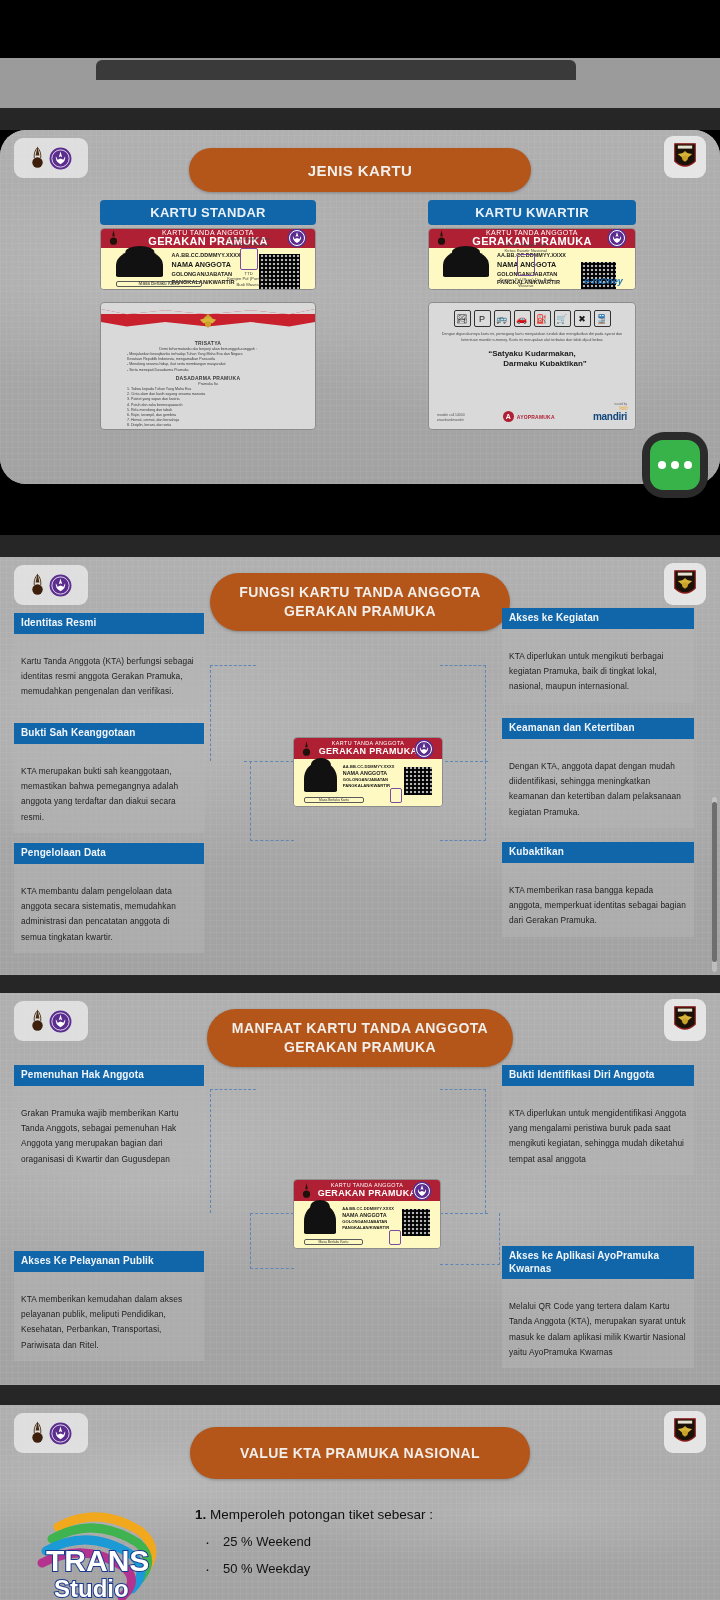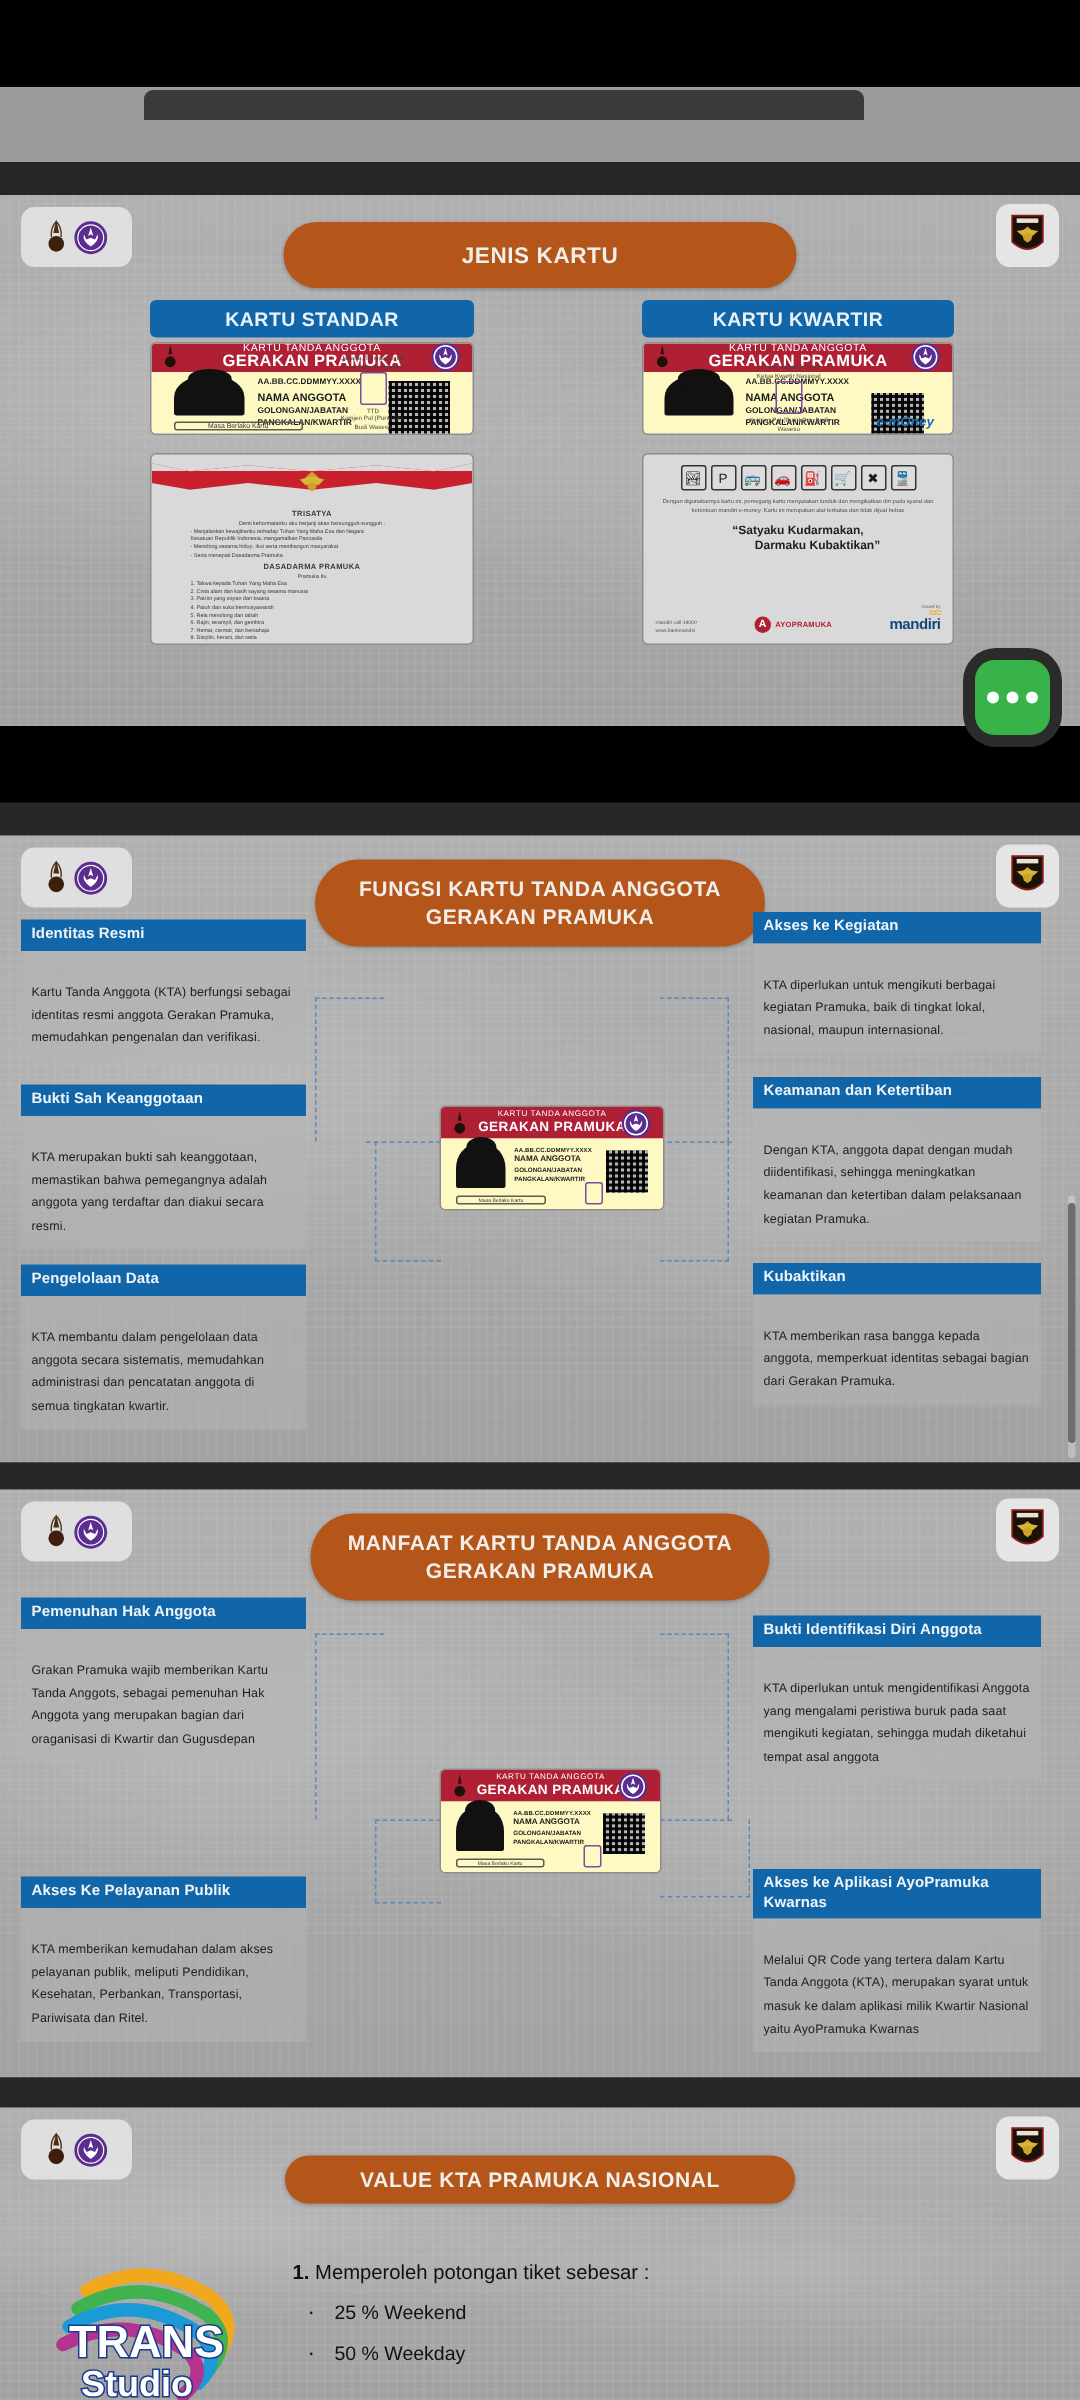--- a/index.html
+++ b/index.html
@@ -57,21 +57,21 @@
     border-radius: 999px;
     color: #f2eeea;
     text-align: center;
     font-weight: 700;
     letter-spacing: .4px;
     display: flex; align-items: center; justify-content: center;
     box-shadow: 0 1px 3px rgba(0,0,0,.25);
   }
 
   
-  #slide1 { height: 354px; }
+  #slide1 { height: 354px; border-radius: 26px; }
   #slide1 .pill { top: 18px; width: 342px; height: 44px; font-size: 15px; }
 
   .col-head {
     position: absolute;
     background: #1166aa;
     color: #eaf2f8;
     font-size: 13px; font-weight: 700;
     letter-spacing: .3px;
     border-radius: 4px;
     height: 25px;
@@ -208,21 +208,21 @@
   .scroll-track {
     position: absolute; right: 3px; width: 5px;
     background: rgba(255,255,255,.28); border-radius: 3px;
   }
   .scroll-thumb {
     position: absolute; right: 3px; width: 5px;
     background: #6e6e6e; border-radius: 3px;
   }
 
   
-  #slide4 .pill { top: 32px; width: 340px; height: 32px; font-size: 14px; }
+  #slide4 .pill { top: 22px; width: 340px; height: 52px; font-size: 14px; }
   .value-list { position: absolute; left: 195px; top: 100px; color: #111; }
   .value-list .v1 { font-size: 13.5px; line-height: 1.5; }
   .value-list .v1 b { font-weight: 700; }
   .value-list ul { list-style: none; margin-top: 4px; }
   .value-list li { font-size: 13px; line-height: 2.05; padding-left: 28px; position: relative; }
   .value-list li::before { content: "\00B7"; position: absolute; left: 10px; top: -2px; font-size: 15px; }
 
   .trans-logo { position: absolute; left: 28px; top: 92px; width: 140px; height: 110px; }
 
   
@@ -624,21 +624,21 @@
 
     <div class="infobox" style="left:14px;top:72px;width:190px;">
       <div class="ib-head">Pemenuhan Hak Anggota</div>
       <div class="ib-body">Grakan Pramuka wajib memberikan Kartu Tanda Anggots, sebagai pemenuhan Hak Anggota yang merupakan bagian dari oraganisasi di Kwartir dan Gugusdepan</div>
     </div>
     <div class="infobox" style="left:14px;top:258px;width:190px;">
       <div class="ib-head">Akses Ke Pelayanan Publik</div>
       <div class="ib-body">KTA memberikan kemudahan dalam akses pelayanan publik, meliputi Pendidikan, Kesehatan, Perbankan, Transportasi, Pariwisata dan Ritel.</div>
     </div>
 
-    <div class="infobox" style="left:502px;top:72px;width:192px;margin-top:12px;">
+    <div class="infobox" style="left:502px;top:72px;width:192px;">
       <div class="ib-head">Bukti Identifikasi Diri Anggota</div>
       <div class="ib-body">KTA diperlukan untuk mengidentifikasi Anggota yang mengalami peristiwa buruk pada saat mengikuti kegiatan, sehingga mudah diketahui tempat asal anggota</div>
     </div>
     <div class="infobox" style="left:502px;top:253px;width:192px;">
       <div class="ib-head">Akses ke Aplikasi AyoPramuka Kwarnas</div>
       <div class="ib-body">Melalui QR Code yang tertera dalam Kartu Tanda Anggota (KTA), merupakan syarat untuk masuk ke dalam aplikasi milik Kwartir Nasional yaitu AyoPramuka Kwarnas</div>
     </div>
   </div>
 
   <div class="gap" style="position:absolute;top:1385px;left:0;height:20px;"></div>

